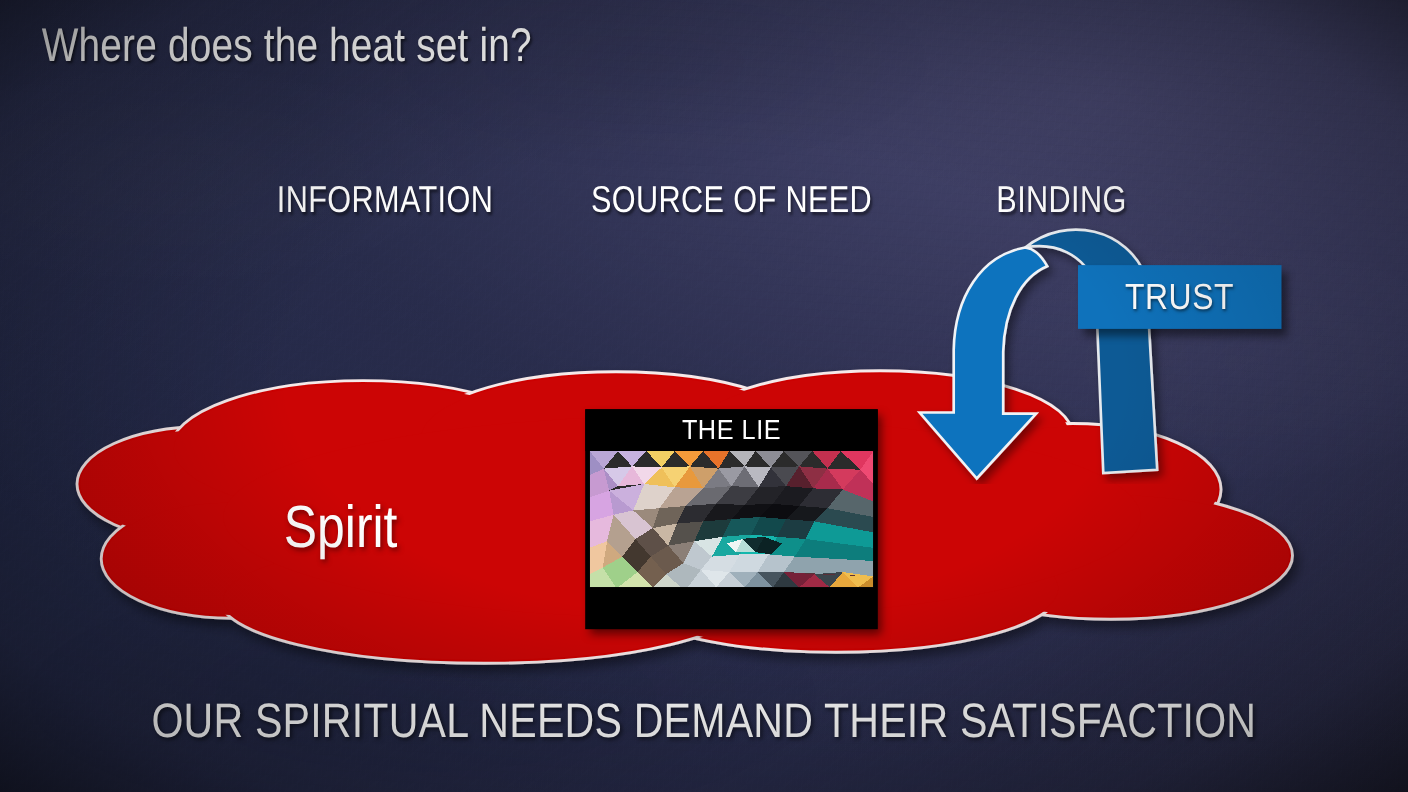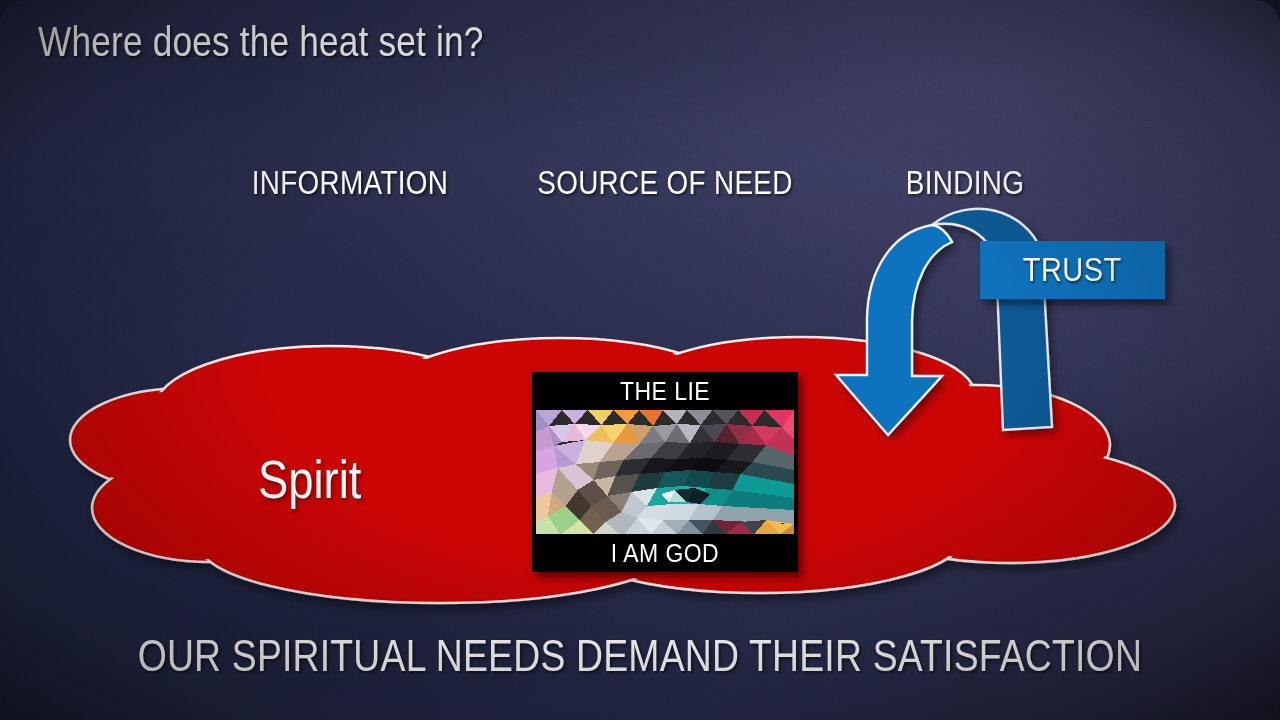--- a/index.html
+++ b/index.html
@@ -10,21 +10,20 @@
   #slide {
     position: relative;
     width: 1280px;
     height: 720px;
     overflow: hidden;
     font-family: "Liberation Sans", sans-serif;
     background:
       radial-gradient(ellipse 150% 130% at 78% 12%, rgba(96,92,140,0.55) 0%, rgba(60,58,96,0.25) 38%, rgba(0,0,0,0) 66%),
       radial-gradient(ellipse 120% 120% at 18% 62%, rgba(30,36,66,0.75) 0%, rgba(24,28,52,0.25) 55%, rgba(0,0,0,0) 80%),
       linear-gradient(150deg, #2a3050 0%, #262c4a 28%, #2b2f4e 52%, #313458 74%, #2a2b46 100%);
-    border-radius: 26px;
   }
   
   #slide .tex-a, #slide .tex-b, #slide .vignette {
     position: absolute;
     inset: 0;
     pointer-events: none;
   }
   #slide .tex-a {
     opacity: .30;
     background-image:
@@ -341,23 +340,20 @@
           <polygon points="178,110 206,112 192,124" fill="#762138"></polygon>
           <polygon points="192,124 206,112 220,124" fill="#a02a45"></polygon>
           <polygon points="206,112 232,110 220,124" fill="#3b454c"></polygon>
           <polygon points="220,124 232,110 246,124" fill="#e8a83c"></polygon>
           <polygon points="232,110 260,114 246,124" fill="#f0bd4e"></polygon>
           <polygon points="246,124 260,114 260,124" fill="#c98c2c"></polygon>
           <polygon points="178,110 260,114 206,112" fill="#5a3038"></polygon>
         </g>
       </svg>
     </div>
-    <div class="bar bottom">
-      <span>I AM GOD</span>
-    </div>
   </div>
 
   <svg id="arrow" viewBox="0 0 300 250">
     <defs>
       <filter id="arrowShadow" x="-25%" y="-25%" width="155%" height="155%">
         <feDropShadow dx="4" dy="5" stdDeviation="4" flood-color="#000000" flood-opacity="0.42"></feDropShadow>
       </filter>
     </defs>
 
     <path d="M 112,35 C 150,5 205,18 222,62 L 232,237 L 183,240 L 176,70 C 166,40 138,30 112,35 Z" fill="#115a95" stroke="#e6eaee" stroke-width="2.4" filter="url(#arrowShadow)"></path>

